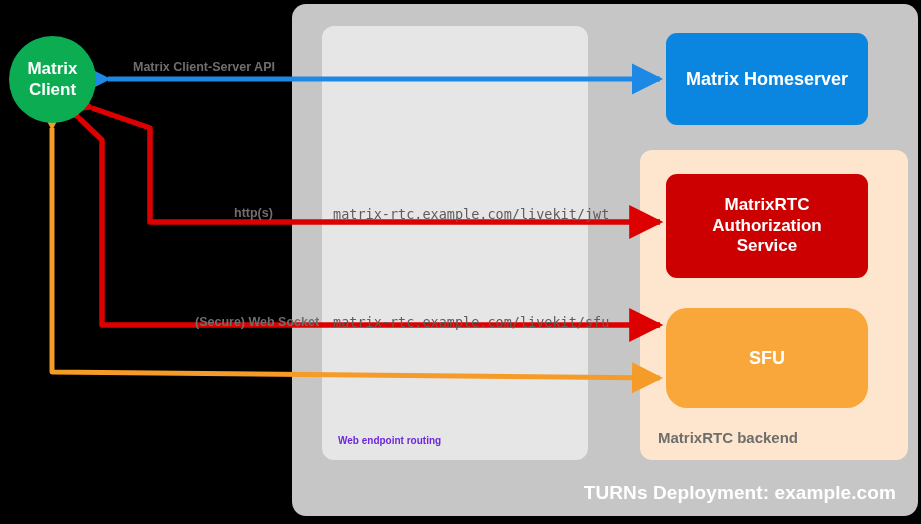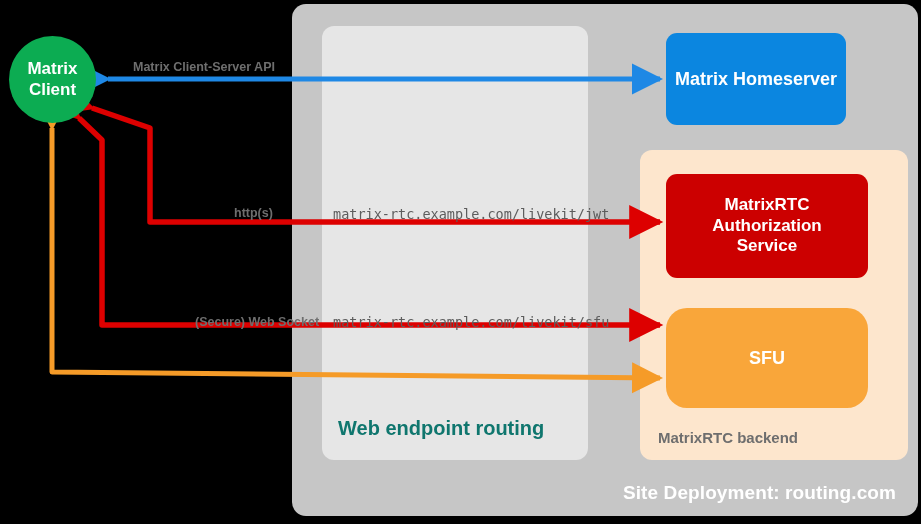--- a/index.html
+++ b/index.html
@@ -42,24 +42,24 @@
     left: 322px;
     top: 26px;
     width: 266px;
     height: 434px;
     background: #e6e6e6;
     border-radius: 12px;
   }
   .web-routing-label {
     position: absolute;
     left: 16px;
-    bottom: 20px;
-    font-size: 20px;
-    font-weight: bold;
-    color: #0f766e;
+    bottom: 14px;
+    font-size: 10px;
+    font-weight: bold;
+    color: #6d28d9;
     white-space: nowrap;
   }
 
   .rtc-backend {
     position: absolute;
     left: 640px;
     top: 150px;
     width: 268px;
     height: 310px;
     background: #fde6cd;
@@ -102,21 +102,21 @@
     align-items: center;
     justify-content: center;
     text-align: center;
     color: #ffffff;
     font-weight: bold;
     z-index: 5;
   }
   .homeserver {
     left: 666px;
     top: 33px;
-    width: 180px;
+    width: 202px;
     height: 92px;
     background: #0b86e0;
     border-radius: 11px;
     font-size: 18px;
   }
   .auth-service {
     left: 666px;
     top: 174px;
     width: 202px;
     height: 104px;
@@ -162,21 +162,21 @@
     white-space: nowrap;
     z-index: 7;
   }
 </style>
 </head>
 <body>
 
 <div id="canvas">
 
   <div class="site-deployment">
-    <div class="site-deployment-label">Site Deployment: routing.com</div>
+    <div class="site-deployment-label">TURNs Deployment: example.com</div>
   </div>
 
   <div class="web-routing">
     <div class="web-routing-label">Web endpoint routing</div>
   </div>
 
   <div class="rtc-backend">
     <div class="rtc-backend-label">MatrixRTC backend</div>
   </div>
 

